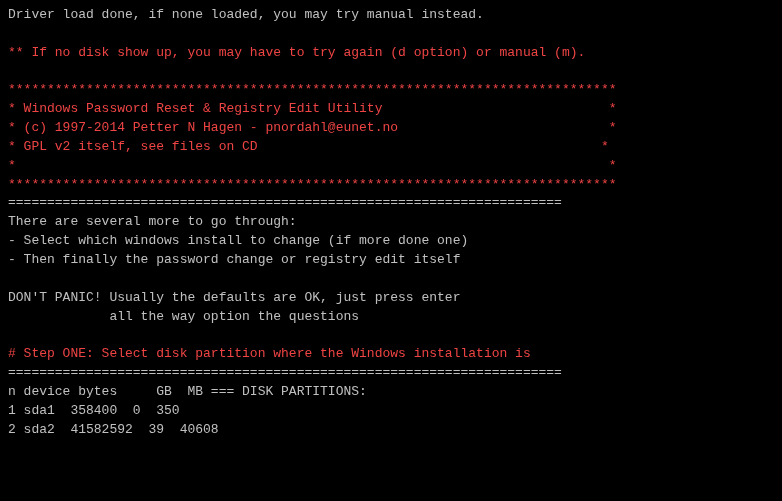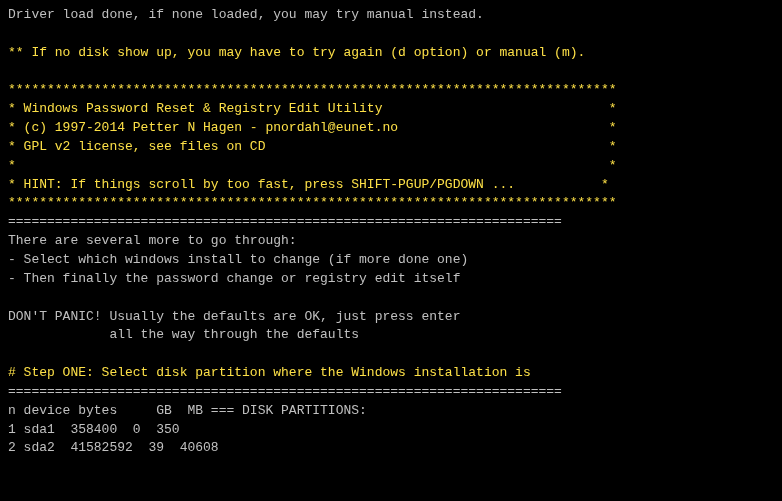--- a/index.html
+++ b/index.html
@@ -28,45 +28,44 @@
       position: relative;
       border-radius: 17px;
     }
 
     .line {
       white-space: pre;
       display: block;
     }
 
     .bright {
-      color: #fde047;
+      color: #ef4444;
     }
   </style>
 </head>
 <body>
 
 <div id="terminal">
   <span class="line">Driver load done, if none loaded, you may try manual instead.</span>
   <span class="line">&nbsp;</span>
   <span class="line bright">** If no disk show up, you may have to try again (d option) or manual (m).</span>
   <span class="line">&nbsp;</span>
   <span class="line bright">******************************************************************************</span>
   <span class="line bright">* Windows Password Reset &amp; Registry Edit Utility                             *</span>
   <span class="line bright">* (c) 1997-2014 Petter N Hagen - pnordahl@eunet.no                           *</span>
-  <span class="line bright">* GPL v2 license, see files on CD                                            *</span>
+  <span class="line bright">* GPL v2 itself, see files on CD                                            *</span>
   <span class="line bright">*                                                                            *</span>
-  <span class="line bright">* HINT: If things scroll by too fast, press SHIFT-PGUP/PGDOWN ...           *</span>
   <span class="line bright">******************************************************************************</span>
   <span class="line">=======================================================================</span>
   <span class="line">There are several more to go through:</span>
   <span class="line">- Select which windows install to change (if more done one)</span>
   <span class="line">- Then finally the password change or registry edit itself</span>
   <span class="line">&nbsp;</span>
   <span class="line">DON'T PANIC! Usually the defaults are OK, just press enter</span>
-  <span class="line">             all the way through the defaults</span>
+  <span class="line">             all the way option the questions</span>
   <span class="line">&nbsp;</span>
   <span class="line bright"># Step ONE: Select disk partition where the Windows installation is</span>
   <span class="line">=======================================================================</span>
   <span class="line">n device bytes     GB  MB === DISK PARTITIONS:</span>
   <span class="line">1 sda1  358400  0  350</span>
   <span class="line">2 sda2  41582592  39  40608</span>
   <span class="line">&nbsp;</span>
 
 </div>
 

